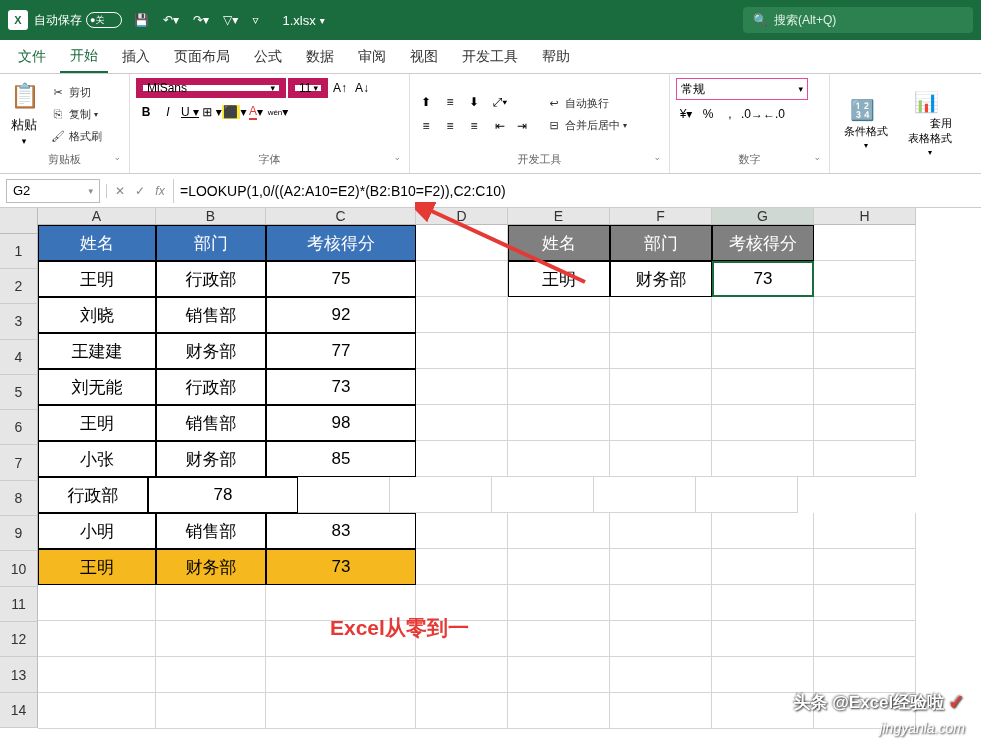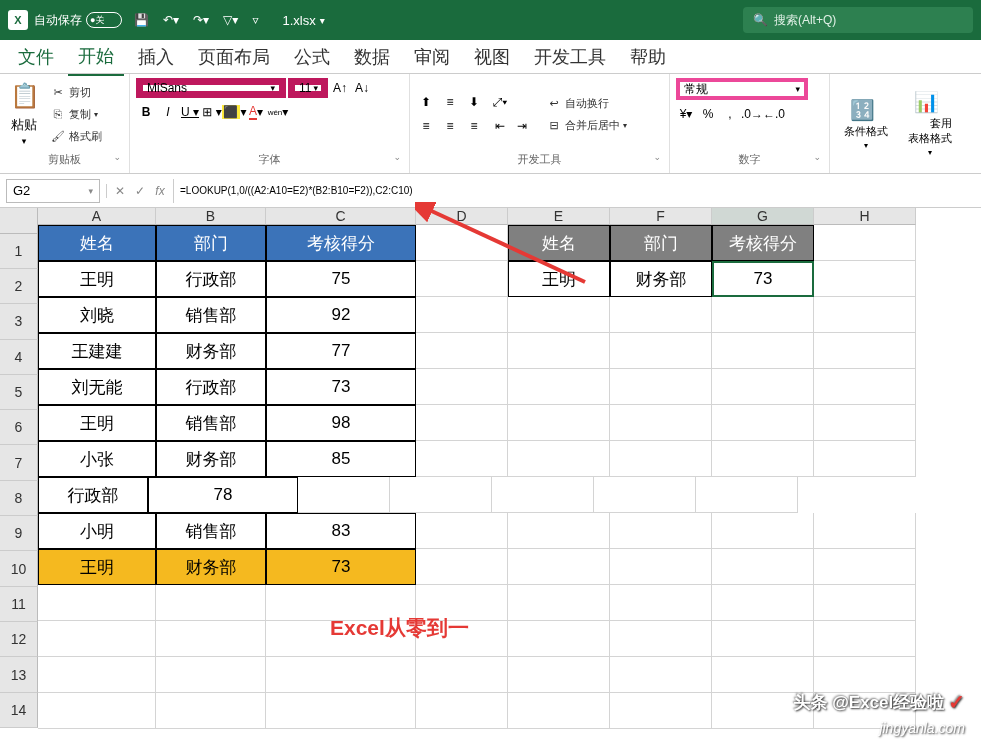--- a/index.html
+++ b/index.html
@@ -11,52 +11,52 @@
 .titlebar .autosave { display: flex; align-items: center; gap: 4px; margin-right: 8px; font-size: 12px; }
 .titlebar .toggle { width: 36px; height: 16px; border: 1px solid #fff; border-radius: 8px; display: flex; align-items: center; padding: 0 3px; font-size: 9px; }
 .titlebar .qat { display: flex; gap: 6px; align-items: center; margin-right: 12px; }
 .titlebar .qat span { font-size: 12px; padding: 2px 4px; }
 .titlebar .filename { margin-left: 8px; font-size: 13px; }
 .titlebar .spacer { flex: 1; }
 .titlebar .searchbox { background: #2d8050; border-radius: 4px; height: 26px; width: 230px; display: flex; align-items: center; padding: 0 10px; gap: 6px; font-size: 12px; color: #e0f0e6; }
 
 
 .menubar { background: #fff; height: 34px; display: flex; align-items: center; border-bottom: 1px solid #ccc; padding-left: 8px; gap: 4px; }
-.menubar .tab { padding: 6px 10px; font-size: 18px; color: #333; cursor: pointer; }
+.menubar .tab { padding: 6px 10px; font-size: 14px; color: #333; cursor: pointer; }
 .menubar .tab.file { color: #1a6b3d; }
 .menubar .tab.active { border-bottom: 2px solid #1a6b3d; color: #1a6b3d; font-weight: 500; }
 
 
 .ribbon { background: #fff; height: 100px; border-bottom: 1px solid #ccc; display: flex; }
 .ribbon-group { border-right: 1px solid #e0e0e0; padding: 4px 6px; display: flex; flex-direction: column; justify-content: space-between; }
 .ribbon-group-body { flex: 1; display: flex; align-items: center; gap: 4px; }
 .ribbon-group-label { font-size: 11px; color: #666; text-align: center; padding: 2px 0; position: relative; font-family: Liberation Serif, serif; }
 .ribbon-group-label::after { content: "⌄"; position: absolute; right: 2px; font-size: 9px; color: #888; }
 .ribbon-btn { padding: 2px 4px; font-size: 11px; color: #333; display: flex; align-items: center; gap: 3px; }
 .ribbon-btn .icon { width: 16px; height: 16px; display: inline-flex; align-items: center; justify-content: center; }
 .ribbon-vstack { display: flex; flex-direction: column; gap: 2px; }
 .paste-big { display: flex; flex-direction: column; align-items: center; gap: 2px; padding: 2px 4px; }
 .paste-big .icon { width: 28px; height: 32px; font-size: 24px; }
 .font-row { display: flex; gap: 2px; align-items: center; }
 .font-select { border: 7px solid #be185d; height: 20px; font-size: 12px; padding: 0 4px; display: flex; align-items: center; gap: 2px; }
 .font-name-sel { width: 150px; justify-content: space-between; }
 .font-size-sel { width: 40px; justify-content: space-between; }
 .small-btn { width: 20px; height: 20px; display: flex; align-items: center; justify-content: center; font-size: 12px; }
 .align-grid { display: grid; grid-template-columns: repeat(3, 22px); gap: 2px; }
-.num-select { border: 4px solid #ec4899; height: 22px; width: 132px; font-size: 12px; padding: 0 4px; display: flex; align-items: center; justify-content: space-between; }
+.num-select { border: 1px solid #ec4899; height: 22px; width: 132px; font-size: 12px; padding: 0 4px; display: flex; align-items: center; justify-content: space-between; }
 .big-icon-btn { display: flex; flex-direction: column; align-items: center; gap: 2px; padding: 4px 8px; font-size: 11px; }
 .big-icon-btn .icon { width: 32px; height: 24px; font-size: 20px; }
 
 
 .formulabar { height: 34px; border-bottom: 1px solid #ccc; display: flex; align-items: center; background: #fff; }
 .namebox { width: 94px; height: 24px; border: 1px solid #bbb; margin: 0 6px; padding: 0 6px; display: flex; align-items: center; justify-content: space-between; font-size: 13px; }
 .fb-btns { display: flex; gap: 2px; border-left: 1px solid #ccc; padding: 0 4px; align-items: center; }
 .fb-btns span { width: 18px; text-align: center; color: #888; font-size: 12px; }
 .fx { font-style: italic; color: #555; }
-.formula-input { flex: 1; padding: 0 6px; font-size: 10px; border-left: 1px solid #ccc; height: 24px; display: flex; align-items: center; position: relative; }
+.formula-input { flex: 1; padding: 0 6px; font-size: 14px; border-left: 1px solid #ccc; height: 24px; display: flex; align-items: center; position: relative; }
 
 
 .arrow-annotation { position: absolute; left: 415px; top: 202px; width: 180px; height: 90px; pointer-events: none; z-index: 10; }
 .arrow-annotation svg { width: 100%; height: 100%; }
 
 
 .sheet { display: flex; height: 520px; background: #fff; }
 .rowheaders { display: flex; flex-direction: column; }
 .corner { width: 38px; height: 26px; background: #e6e6e6; border-right: 1px solid #bbb; border-bottom: 1px solid #bbb; }
 .rowhead { width: 38px; height: 36px; background: #e6e6e6; border-right: 1px solid #bbb; border-bottom: 1px solid #ccc; display: flex; align-items: center; justify-content: center; font-size: 14px; color: #333; }

